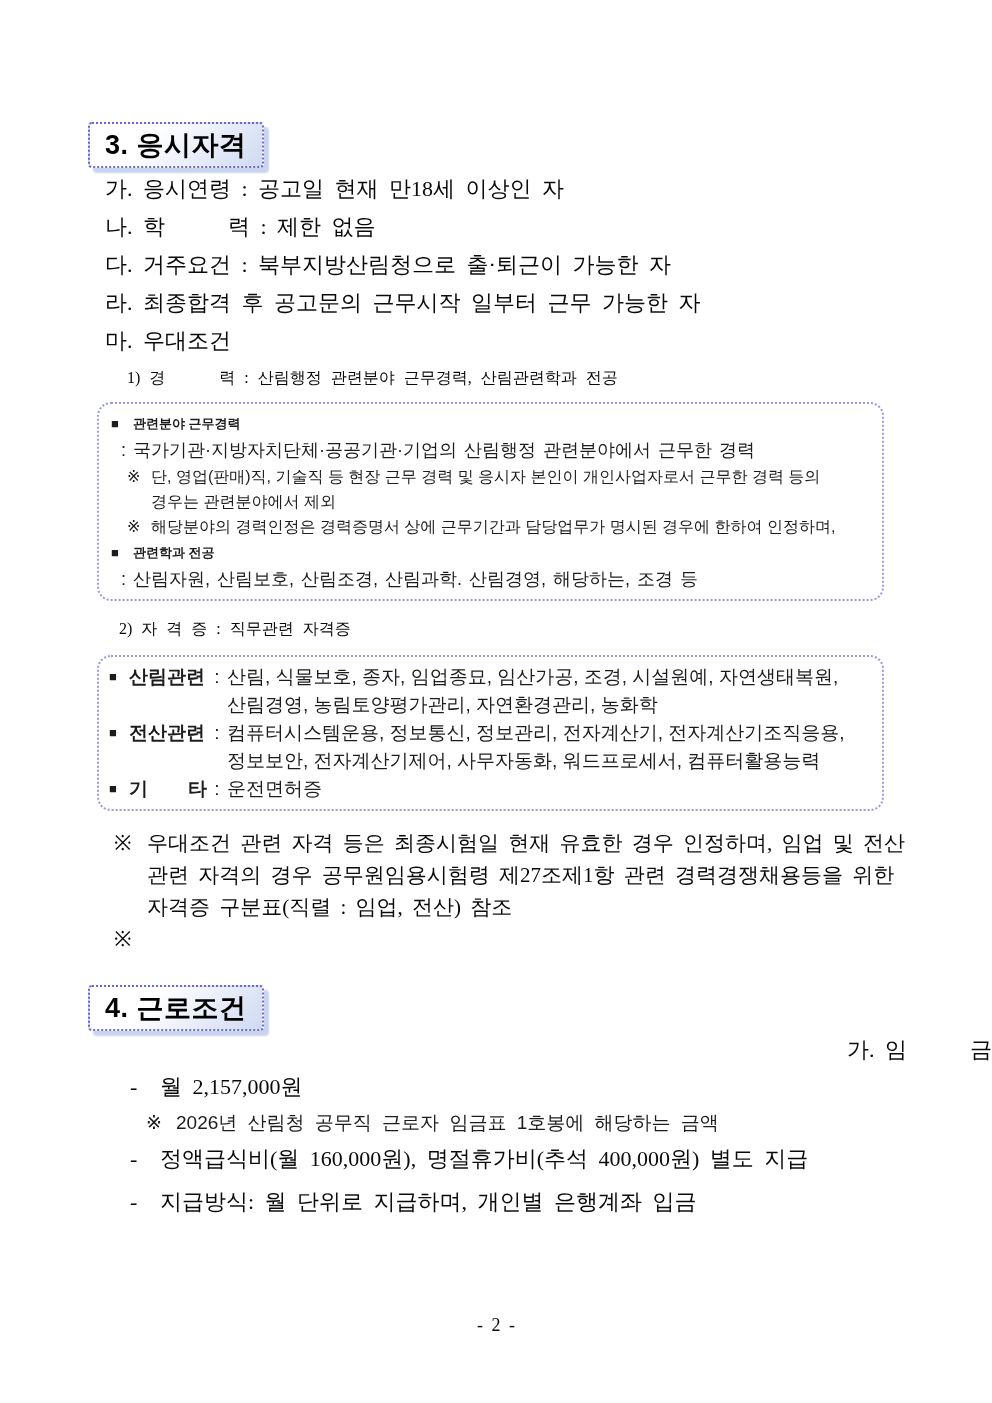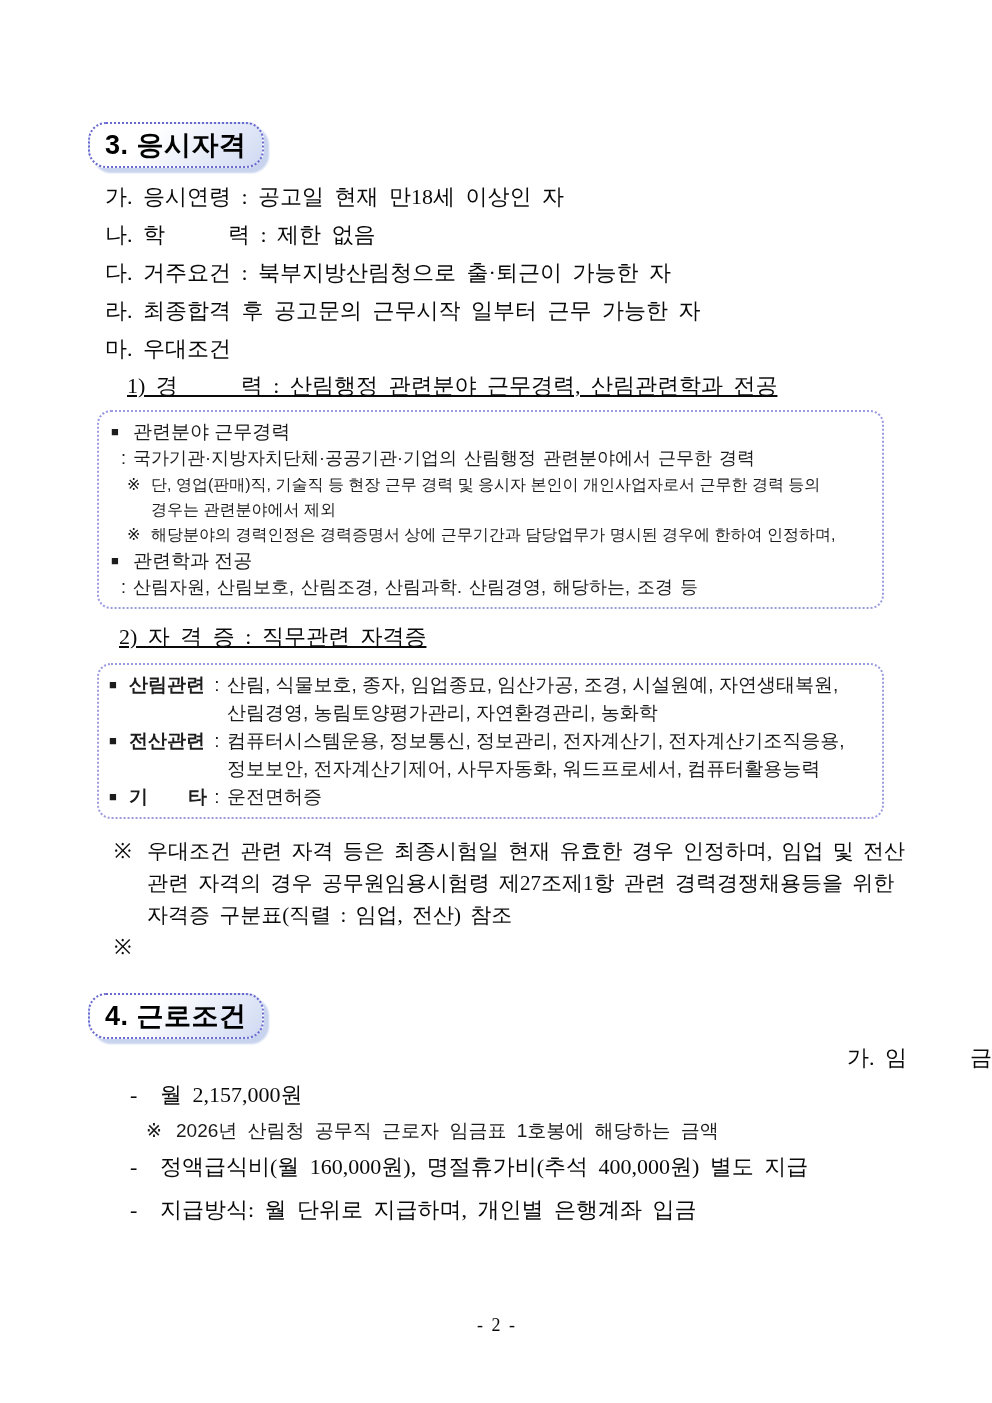--- a/index.html
+++ b/index.html
@@ -6,38 +6,38 @@
   .page {
     position:relative; width:992px; height:1403px; background:#ffffff;
     overflow:hidden; font-family:"Liberation Serif","DejaVu Serif",serif; color:#0a0a0a;
   }
   .header-wrap { margin-left:88px; }
   .hw3 { padding-top:122px; }
   .hw4 { margin-top:30px; }
   .sec-header {
     display:inline-block; font-family:"Liberation Sans","DejaVu Sans",sans-serif;
     font-weight:bold; font-size:27px; line-height:30px; color:#000;
-    padding:6px 15px; border:2px dotted #6a6ace; border-radius:18px;
+    padding:6px 15px; border:2px dotted #6a6ace; border-radius:4px;
     background:linear-gradient(135deg,#ffffff 35%,#cfd9f2 100%);
     box-shadow:5px 5px 2px #c8d3ee; letter-spacing:0.5px;
   }
-  .body-list { margin-top:10px; }
+  .body-list { margin-top:2px; }
   .body-line { margin-left:105px; font-size:22px; line-height:38px; word-spacing:5px; white-space:pre; }
-  .sub-line { font-size:22px; line-height:36px; word-spacing:5px; white-space:pre;text-decoration:underline; }
+  .sub-line { font-size:16px; line-height:36px; word-spacing:5px; white-space:pre; }
   .sub1 { margin-left:127px; }
   .sub2 { margin-left:119px; margin-top:10px; }
   .dashed-box {
     box-sizing:border-box; margin-left:97px; margin-top:6px; width:787px;
     border:2px dotted #9a9ade; border-radius:14px; padding:6px 12px;
     font-family:"Liberation Sans","DejaVu Sans",sans-serif; color:#1c1c1c;
   }
   .box2 { margin-top:8px; padding:6px 10px; }
   .bx-row { display:flex; }
   .bullet { flex:0 0 22px; font-size:13px; line-height:27px; }
-  .bx-title { font-weight:normal; font-size:19px; line-height:27px; white-space:pre; }
+  .bx-title { font-weight:bold; font-size:13px; line-height:27px; white-space:pre; }
   .bx-desc { padding-left:10px; font-size:18px; line-height:27px; white-space:nowrap; word-spacing:2px; }
   .bx-note { display:flex; padding-left:16px; font-size:16px; line-height:25px; }
   .bx-note .marker { flex:0 0 24px; }
   .note-lines { min-width:0; }
   .note-lines > div { white-space:nowrap; }
   .lic-row { display:flex; font-size:19px; line-height:28px; }
   .lic-row .bullet { flex:0 0 20px; line-height:28px; }
   .lic-label { flex:0 0 78px; font-weight:bold; text-align:justify; text-align-last:justify; }
   .lic-colon { flex:0 0 20px; text-align:center; }
   .lic-text { min-width:0; }

